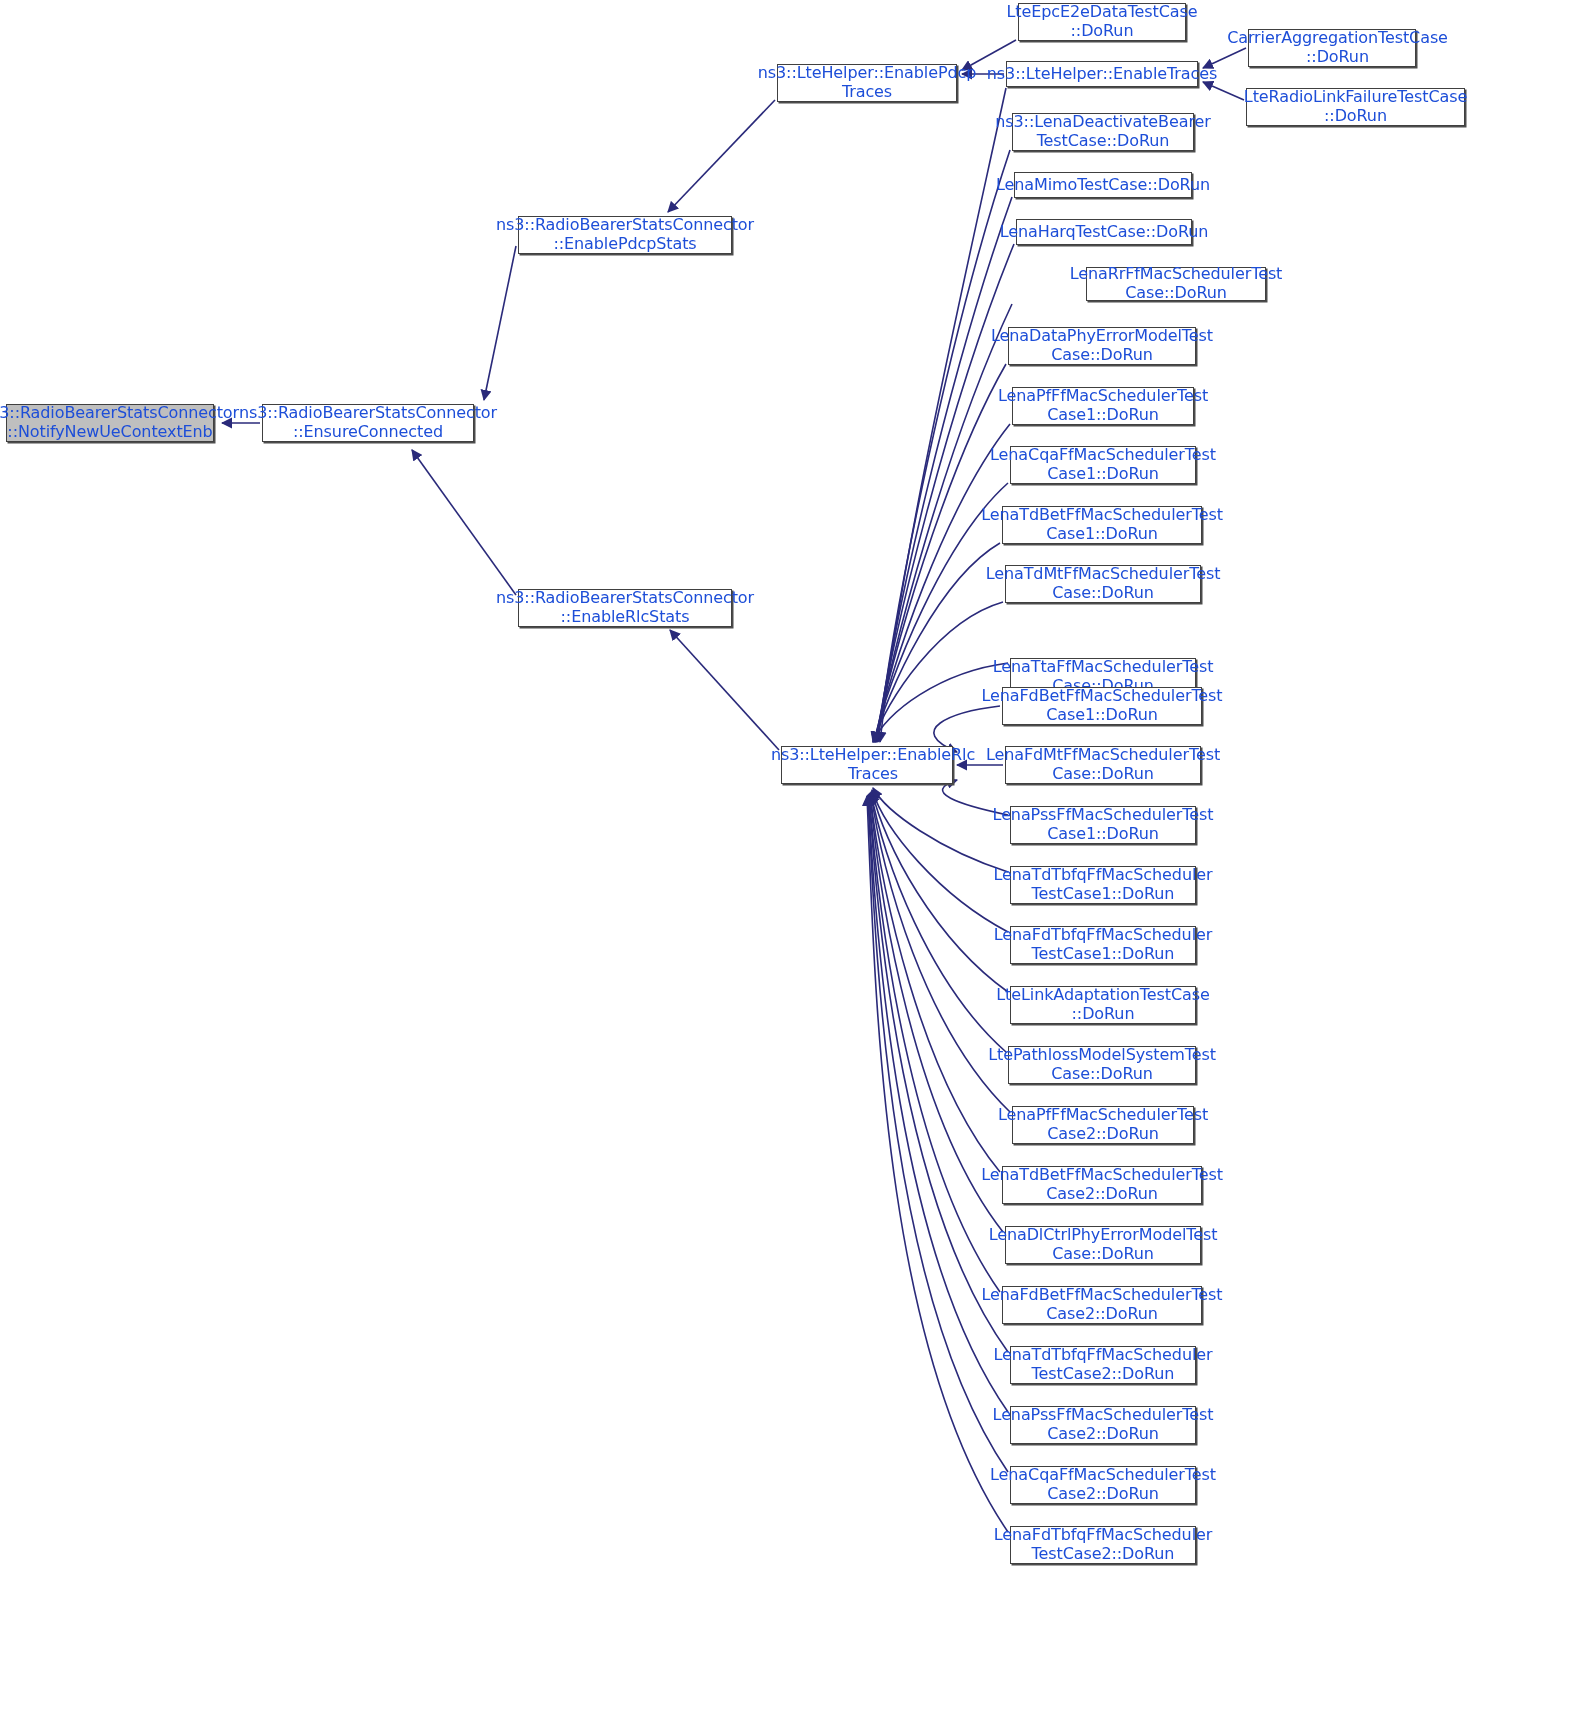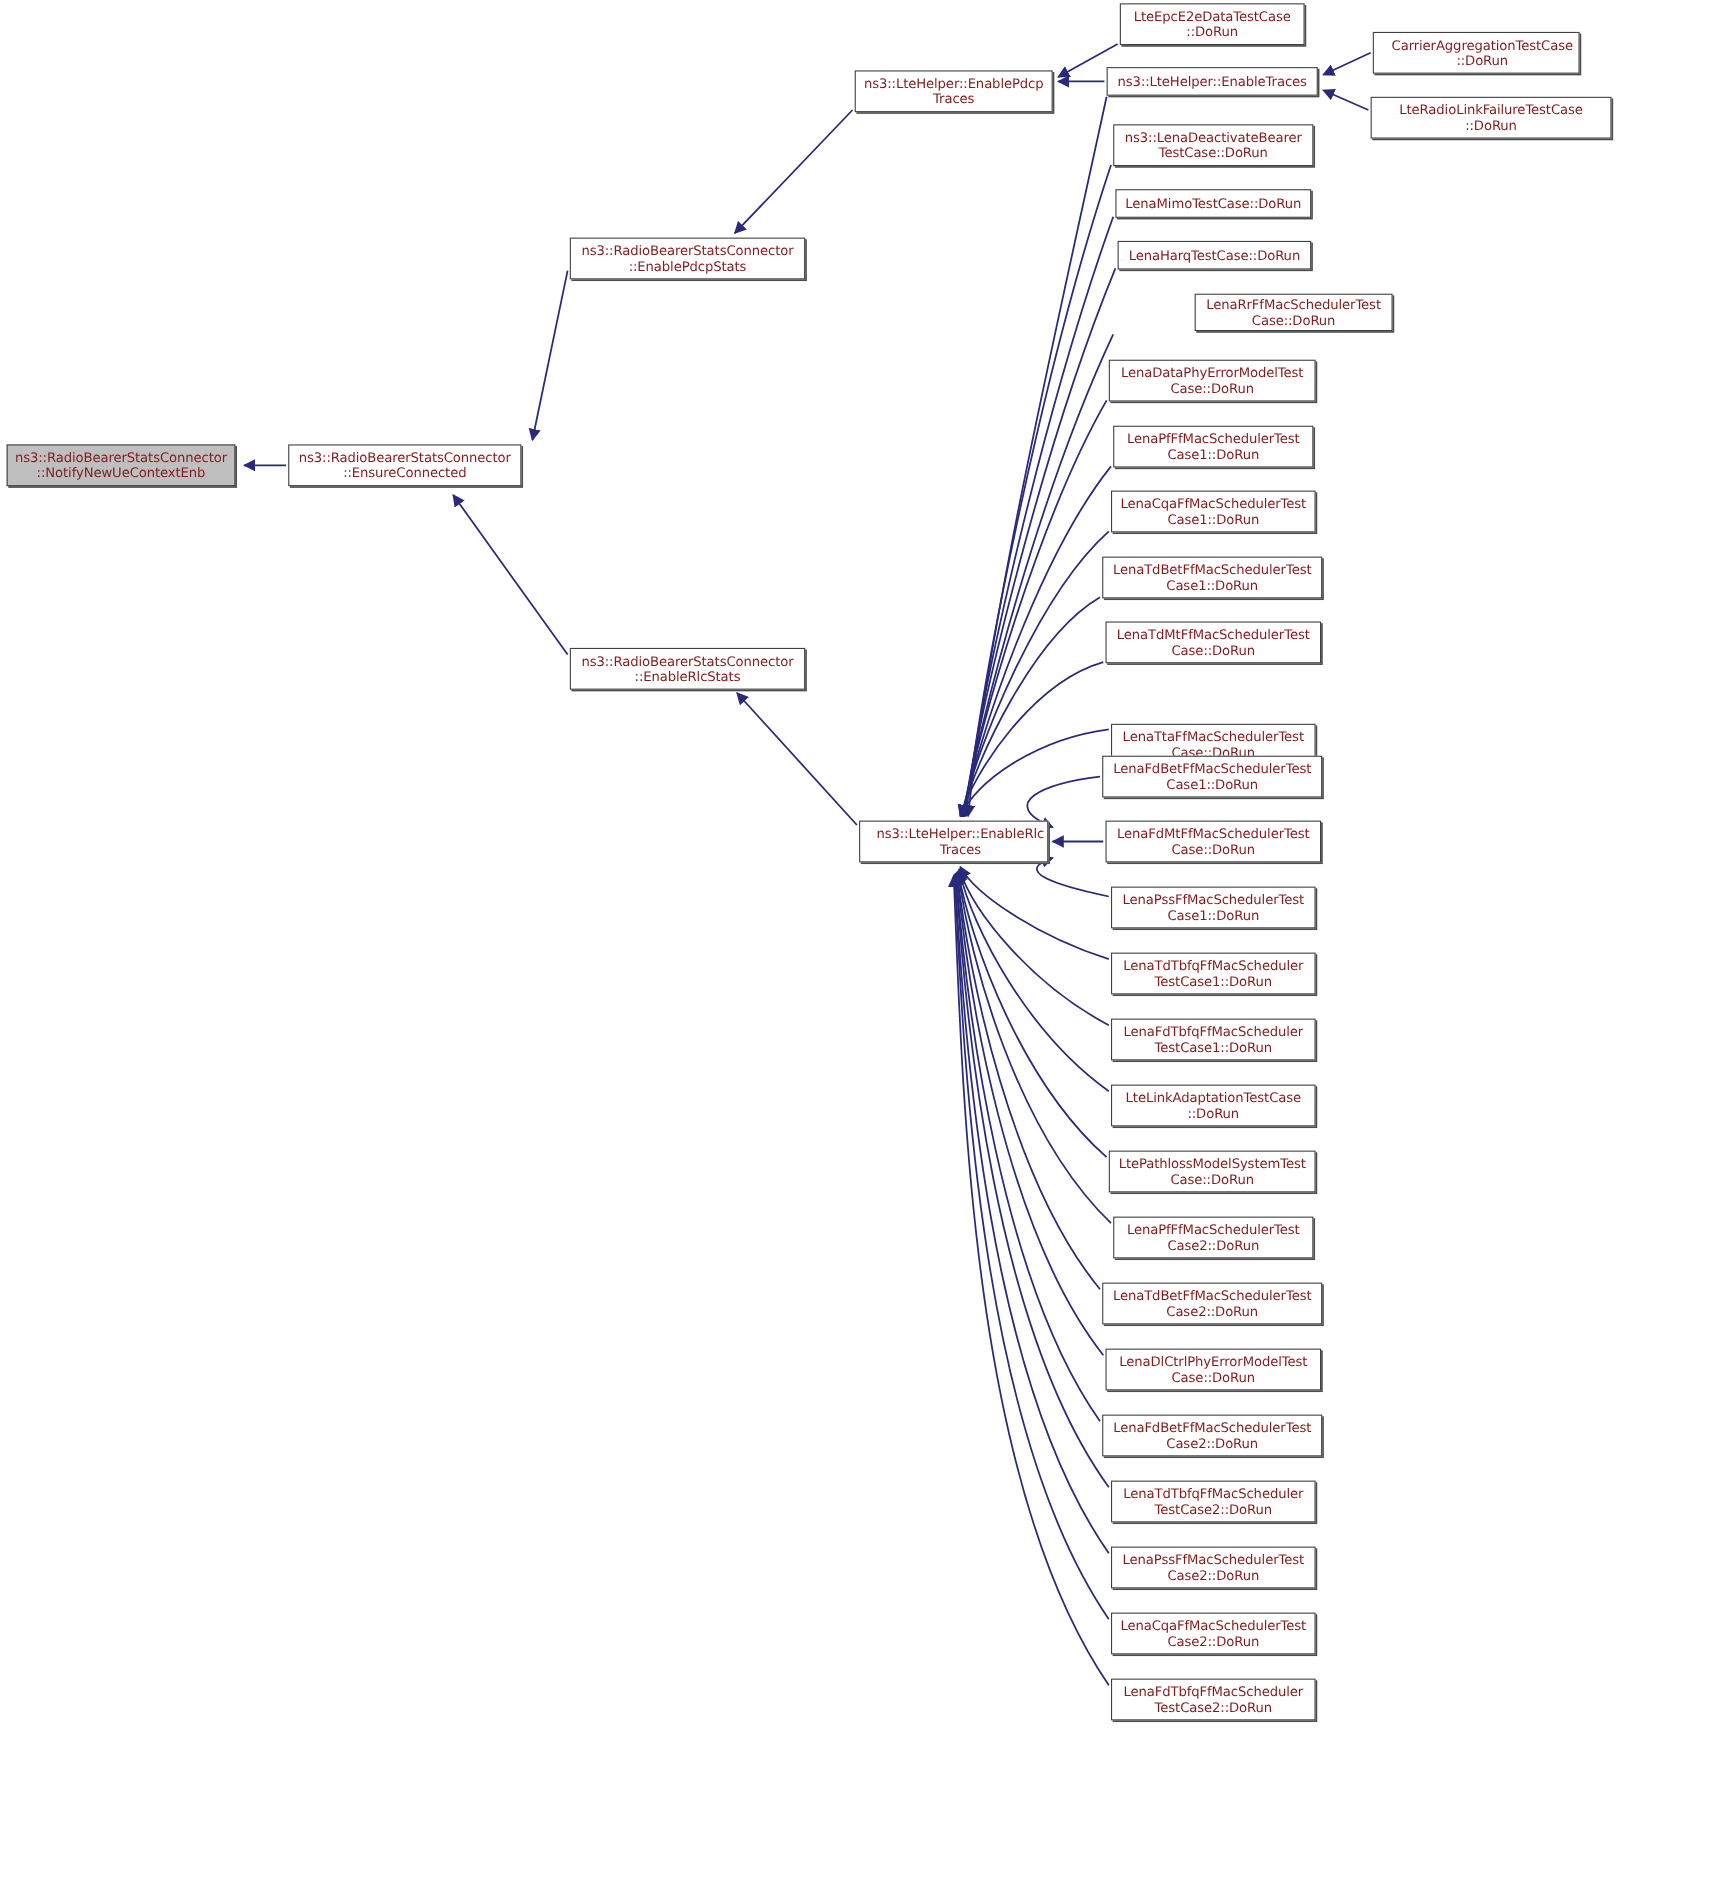--- a/index.html
+++ b/index.html
@@ -21,26 +21,26 @@
     top: 0;
     width: 1573px;
     height: 1709px;
     pointer-events: none;
   }
   .node {
     position: absolute;
     box-sizing: border-box;
     border: 1px solid #404040;
     background: #ffffff;
-    color: #7f1d1d;
+    color: #1d4ed8;
     display: flex;
     align-items: center;
     justify-content: center;
     text-align: center;
-    font-size: 12px;
+    font-size: 16px;
     line-height: 1.18;
     letter-spacing: -0.1px;
     white-space: pre-line;
     box-shadow: 1.5px 1.5px 0 0 #4d4d4d;
   }
   .node.highlight {
     background: #bfbfbf;
   }
   .node-label {
     display: block;
@@ -117,21 +117,21 @@
 ::EnablePdcpStats</span></div>
       <div class="node" style="left: 518px; top: 589px; width: 214px; height: 38px;"><span class="node-label">ns3::RadioBearerStatsConnector
 ::EnableRlcStats</span></div>
       <div class="node" style="left: 777px; top: 64px; width: 180px; height: 38px;"><span class="node-label">ns3::LteHelper::EnablePdcp
 Traces</span></div>
       <div class="node" style="left: 781px; top: 746px; width: 172px; height: 38px; padding-left: 12px;"><span class="node-label">ns3::LteHelper::EnableRlc
 Traces</span></div>
       <div class="node" style="left: 1018px; top: 3px; width: 168px; height: 38px;"><span class="node-label">LteEpcE2eDataTestCase
 ::DoRun</span></div>
       <div class="node" style="left: 1006px; top: 61px; width: 192px; height: 26px;"><span class="node-label">ns3::LteHelper::EnableTraces</span></div>
-      <div class="node" style="left: 1248px; top: 29px; width: 188px; height: 38px; padding-left: 11px;"><span class="node-label">CarrierAggregationTestCase
+      <div class="node" style="left: 1248px; top: 29px; width: 168px; height: 38px; padding-left: 11px;"><span class="node-label">CarrierAggregationTestCase
 ::DoRun</span></div>
       <div class="node" style="left: 1246px; top: 88px; width: 219px; height: 38px;"><span class="node-label">LteRadioLinkFailureTestCase
 ::DoRun</span></div>
       <div class="node" style="left: 1012px; top: 113px; width: 182px; height: 38px;"><span class="node-label">ns3::LenaDeactivateBearer
 TestCase::DoRun</span></div>
       <div class="node" style="left: 1014px; top: 172px; width: 178px; height: 26px;"><span class="node-label">LenaMimoTestCase::DoRun</span></div>
       <div class="node" style="left: 1016px; top: 219px; width: 176px; height: 26px;"><span class="node-label">LenaHarqTestCase::DoRun</span></div>
       <div class="node" style="left: 1066px; top: 267px; width: 180px; height: 34px; margin-left: 20px;"><span class="node-label">LenaRrFfMacSchedulerTest
 Case::DoRun</span></div>
       <div class="node" style="left: 1008px; top: 327px; width: 188px; height: 38px;"><span class="node-label">LenaDataPhyErrorModelTest

